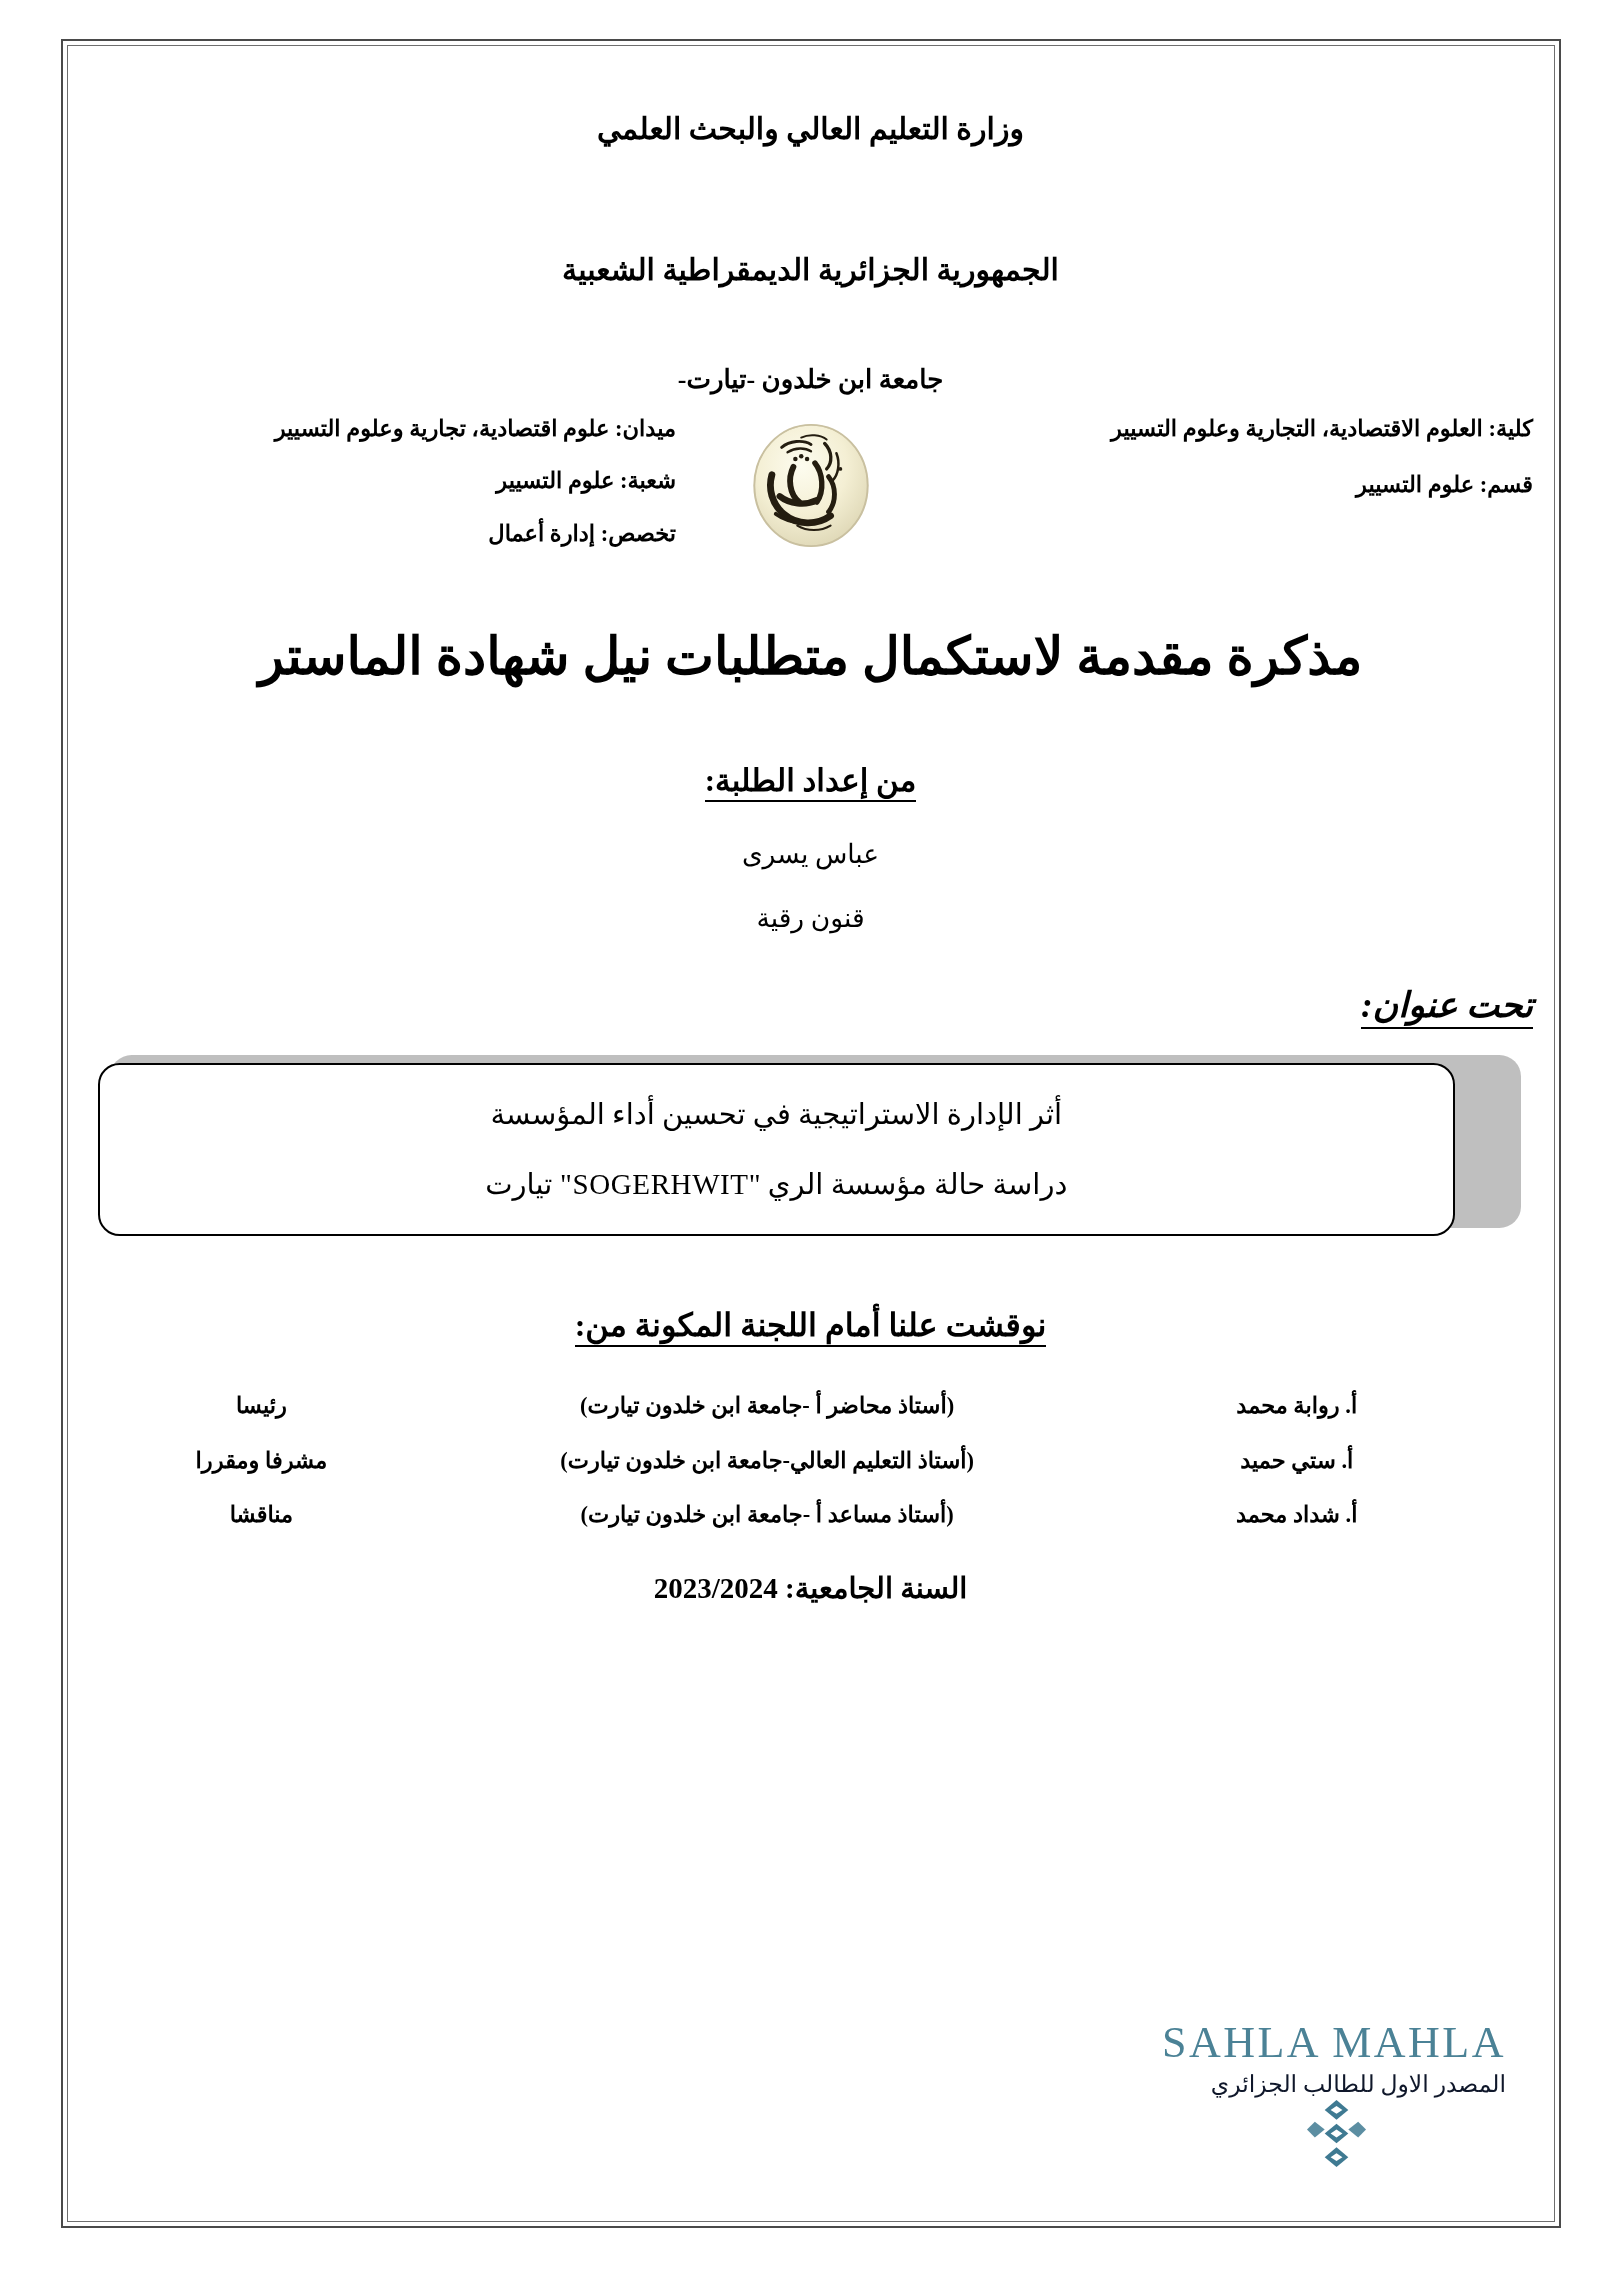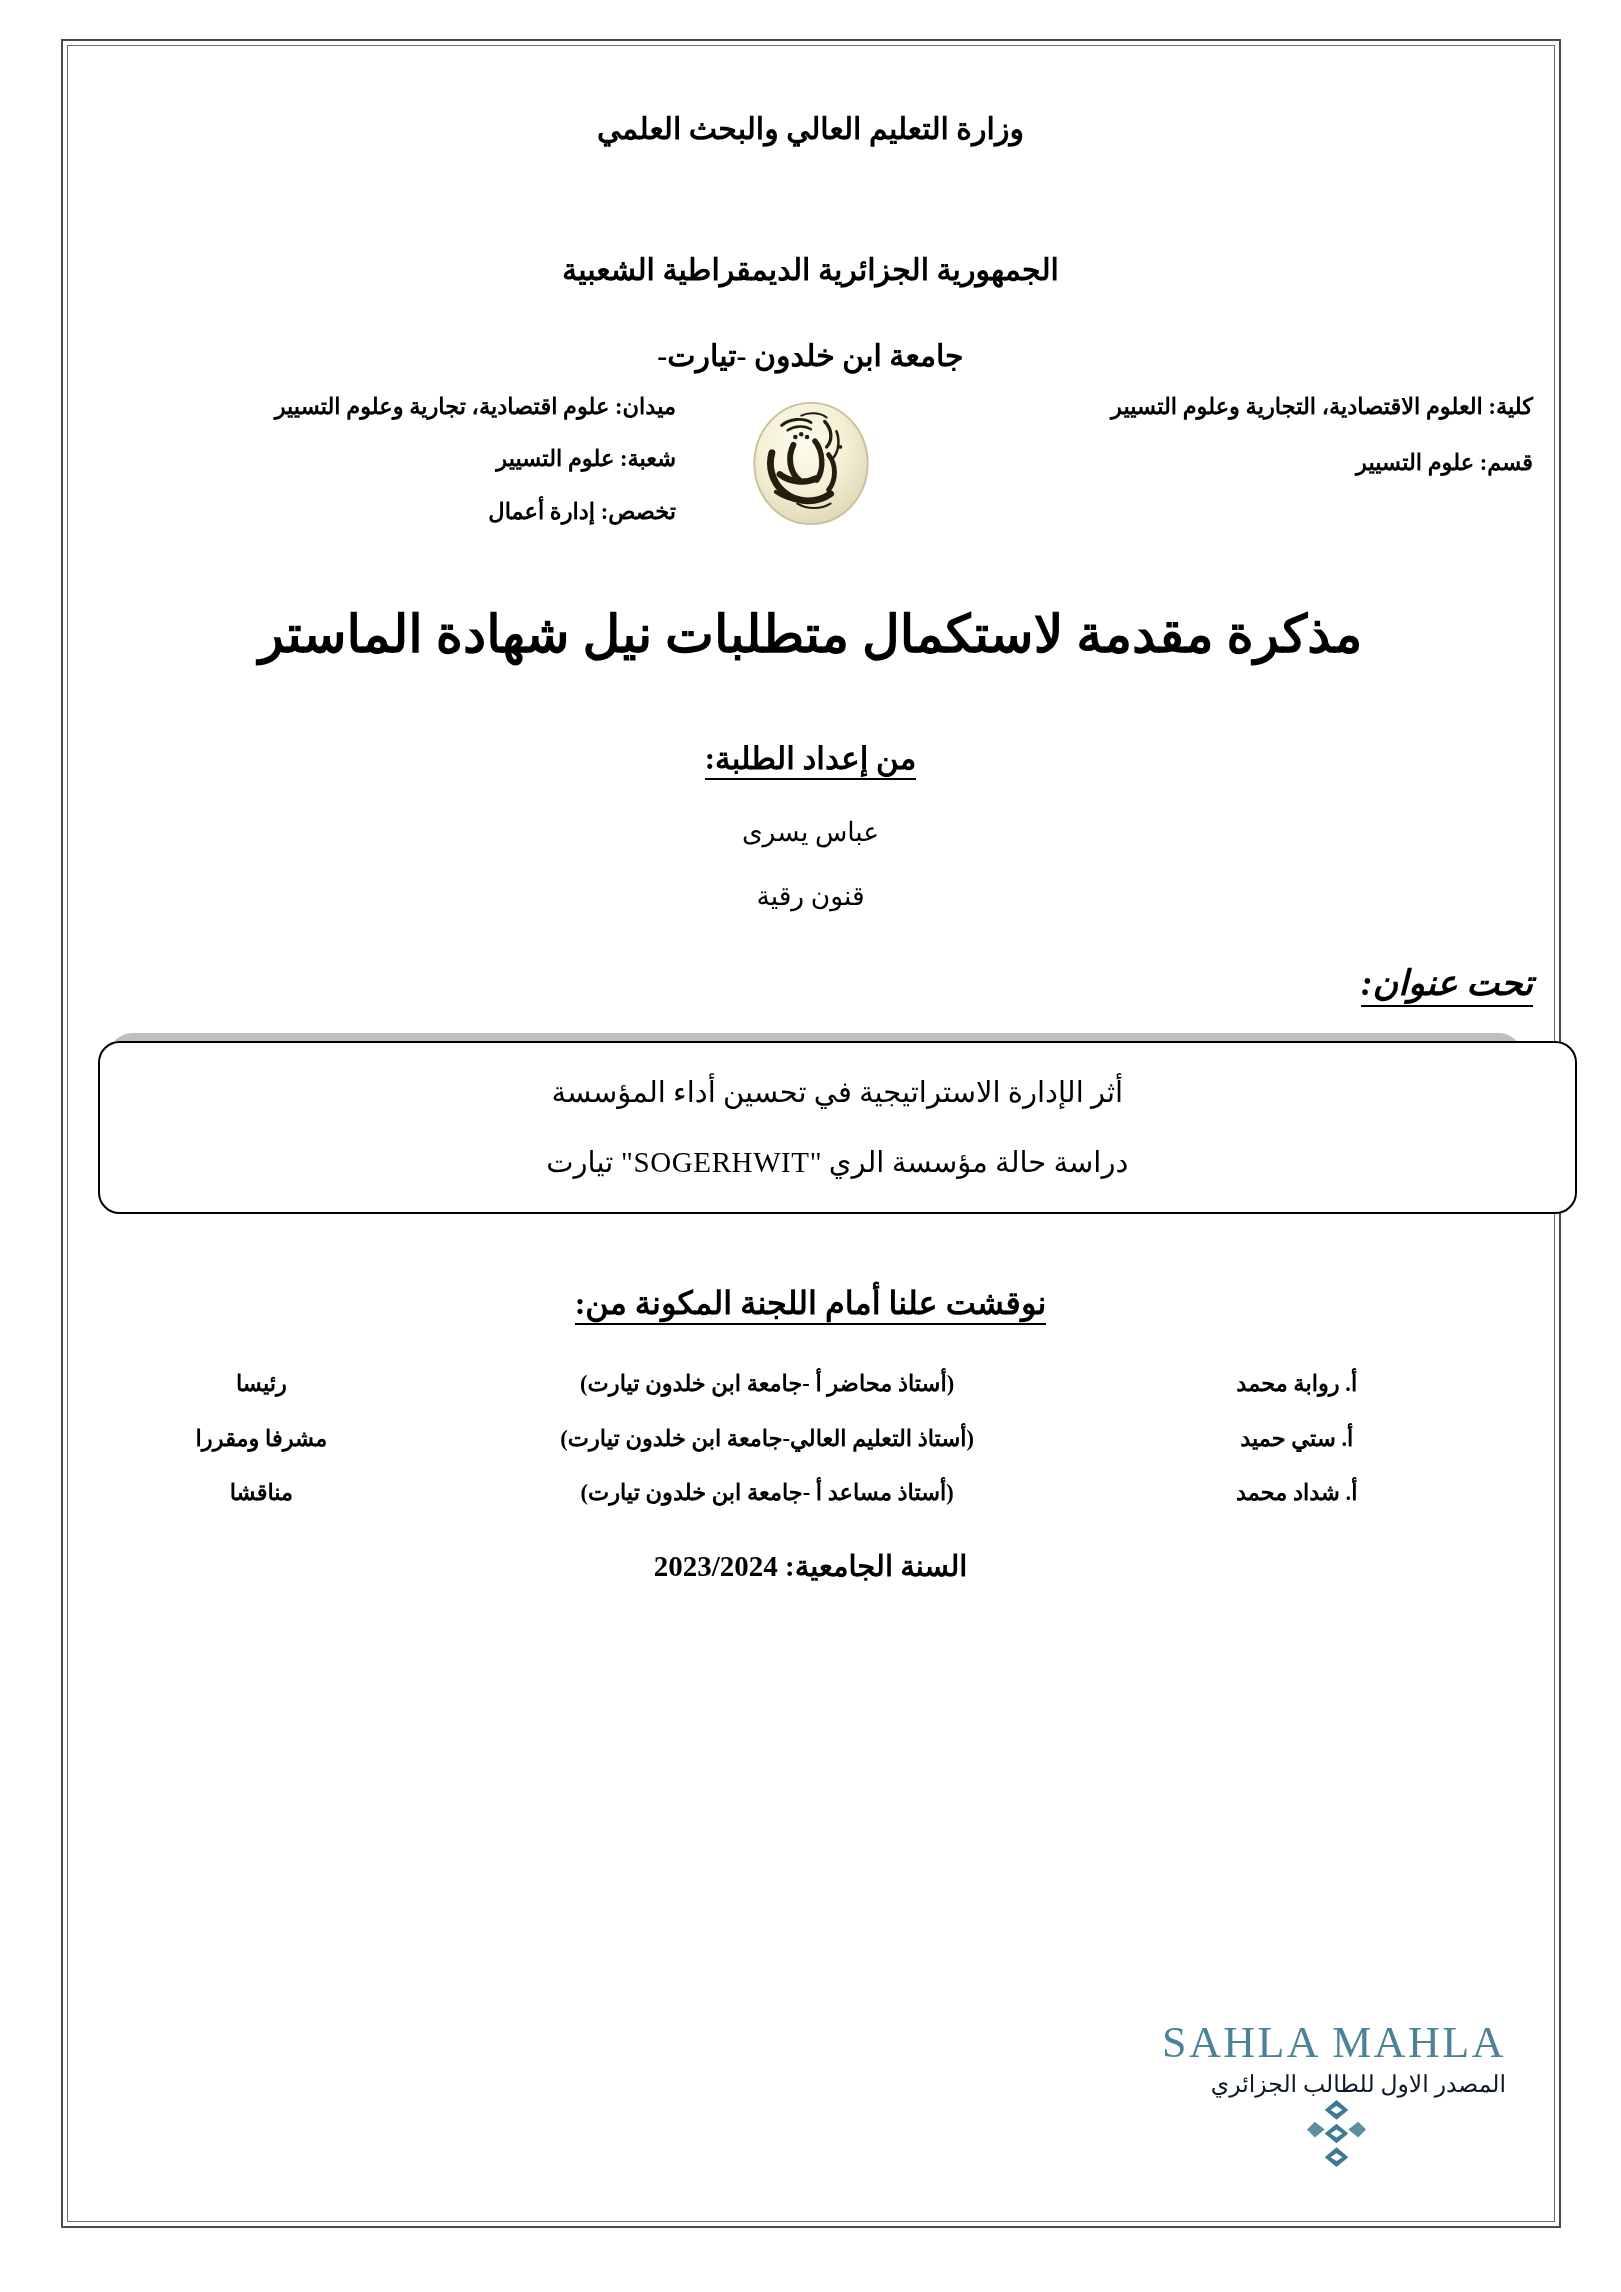--- a/index.html
+++ b/index.html
@@ -51,21 +51,21 @@
   }
 
   
   .hdr {
     font-family: "Liberation Serif", "DejaVu Serif", serif;
     font-weight: bold;
     color: #000;
   }
   .hdr-1 { font-size: 30px; margin-top: 106px; letter-spacing: 0.2px; }
   .hdr-2 { font-size: 30px; margin-top: 50px; }
-  .hdr-3 { font-size: 30px; margin-top: 51px; }
+  .hdr-3 { font-size: 26px; margin-top: 77px; }
 
   
   .info-band {
     position: relative;
     margin-top: 21.6px;
     height: 162px;
   }
   .info-right {
     position: absolute;
     right: 0;
@@ -158,21 +158,21 @@
     top: -7.8px;
     width: 1411px;
     height: 173px;
     background: #bfbfbf;
     border-radius: 21.6px;
   }
   .title-box {
     position: absolute;
     left: 9.8px;
     top: 0;
-    width: 1479px;
+    width: 1357px;
     height: 173px;
     border: 2.9px solid #000;
     border-radius: 21.6px;
     background: #ffffff;
     box-sizing: border-box;
     display: flex;
     flex-direction: column;
     align-items: center;
     justify-content: center;
   }

